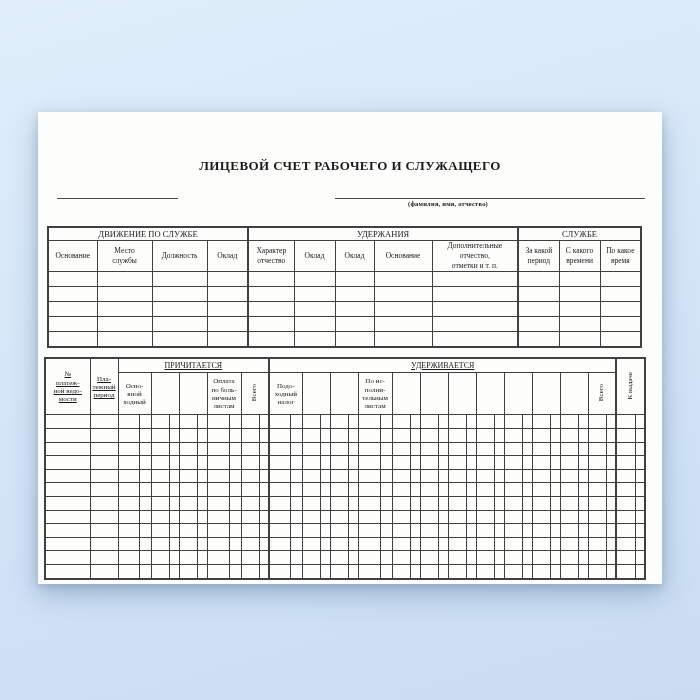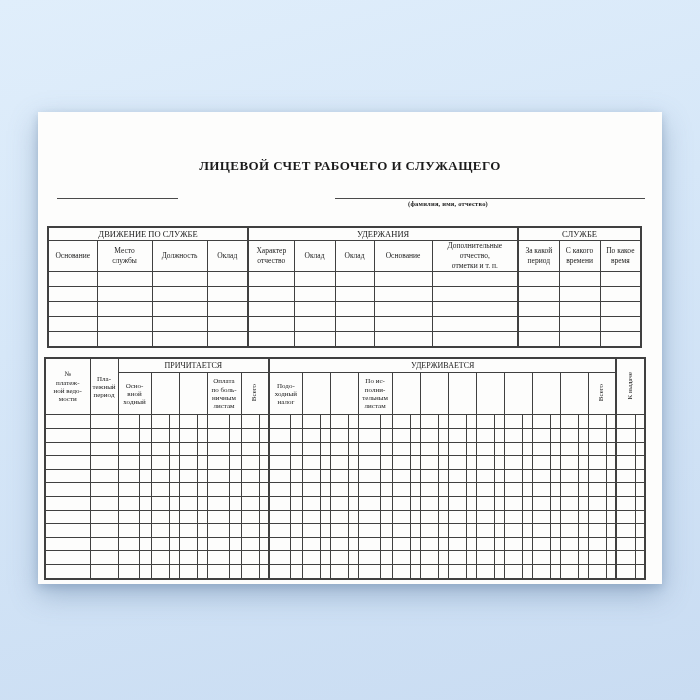--- a/index.html
+++ b/index.html
@@ -36,21 +36,21 @@
     border:1px solid #404040; padding:0 1px;
     text-align:center; vertical-align:middle;
     white-space:pre-line; overflow:hidden;
   }
   .bl2 { border-left-width:2px !important;margin-left:23px; }
   .t1 { margin-left:9px; width:594px; }
   .t1 tr.grp td { height:12px; font-size:8.5px; line-height:1; }
   .t1 tr.hdr td { height:29px; font-size:7.5px; line-height:1.35; }
   .t1 tbody td  { height:14px; }
   .t2 { margin-left:6px; margin-top:9px; width:602px; }
-  .t2 tr.grp td { height:13px; font-size:8px; line-height:1; }
+  .t2 tr.grp td { height:13px; font-size:8px; line-height:1;text-decoration:underline; }
   .t2 tr.hdr td { height:41px; font-size:7px; line-height:1.18; padding:0; }
   .t2 tbody td  { height:12.6px; }
   .rot {
     writing-mode:vertical-rl; transform:rotate(180deg);
     display:inline-block; font-size:7px; line-height:1; white-space:pre;
     max-height:52px;
   }
 </style>
 </head>
 <body>

